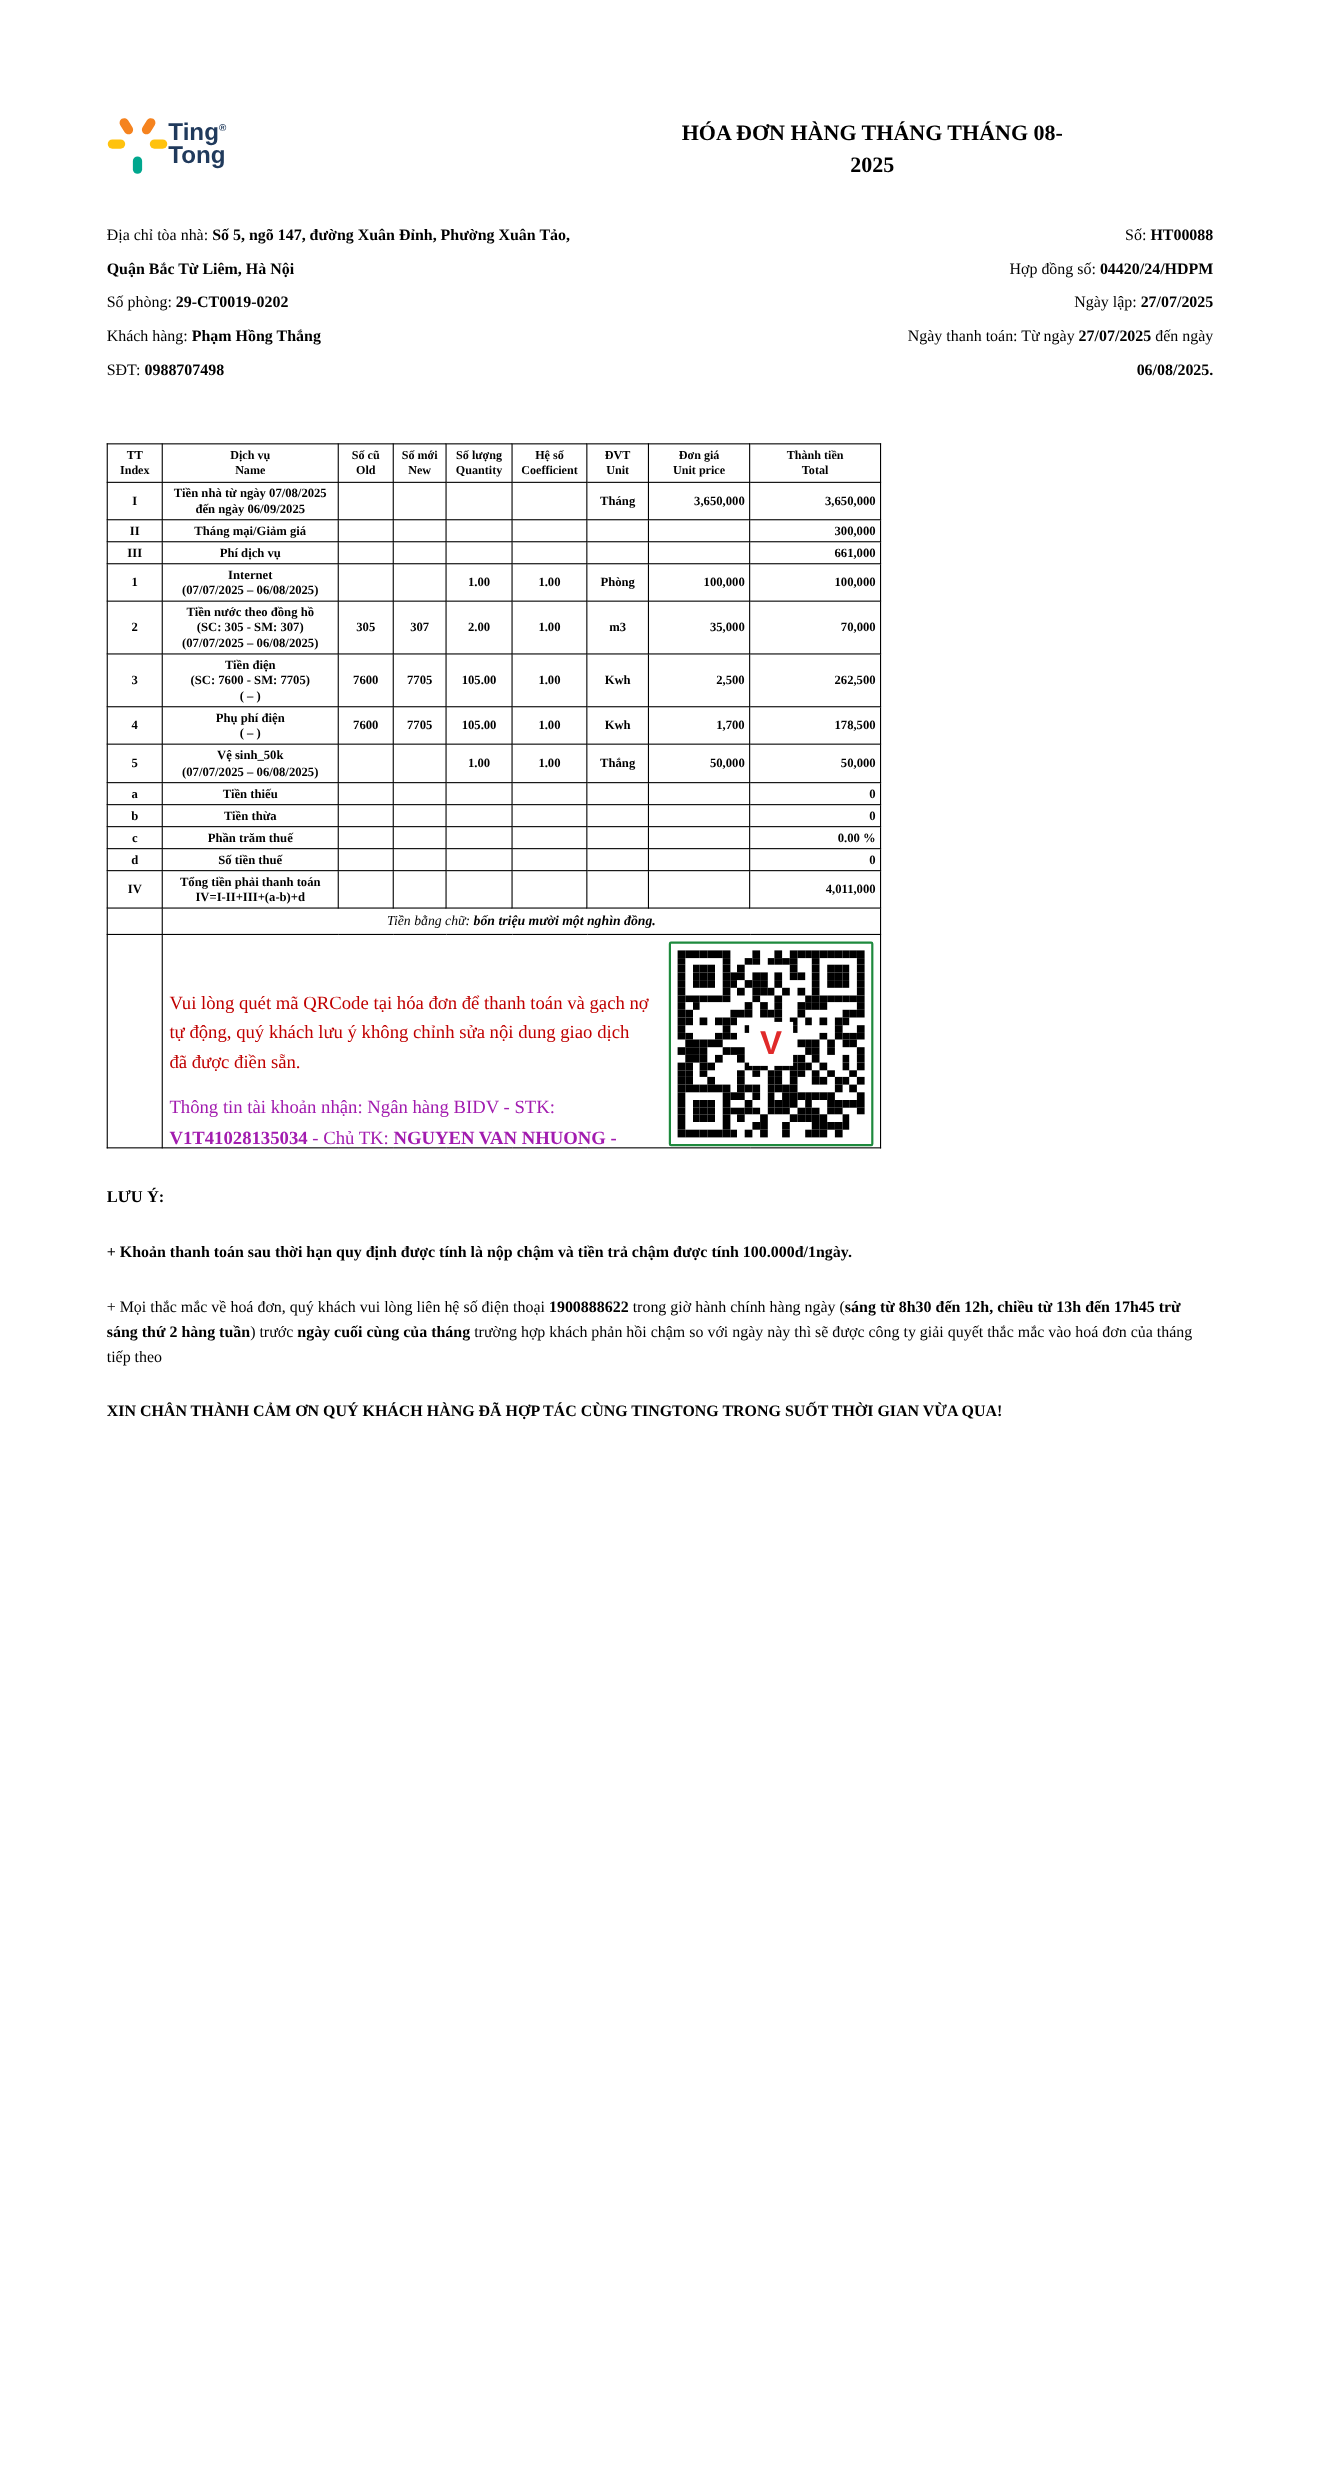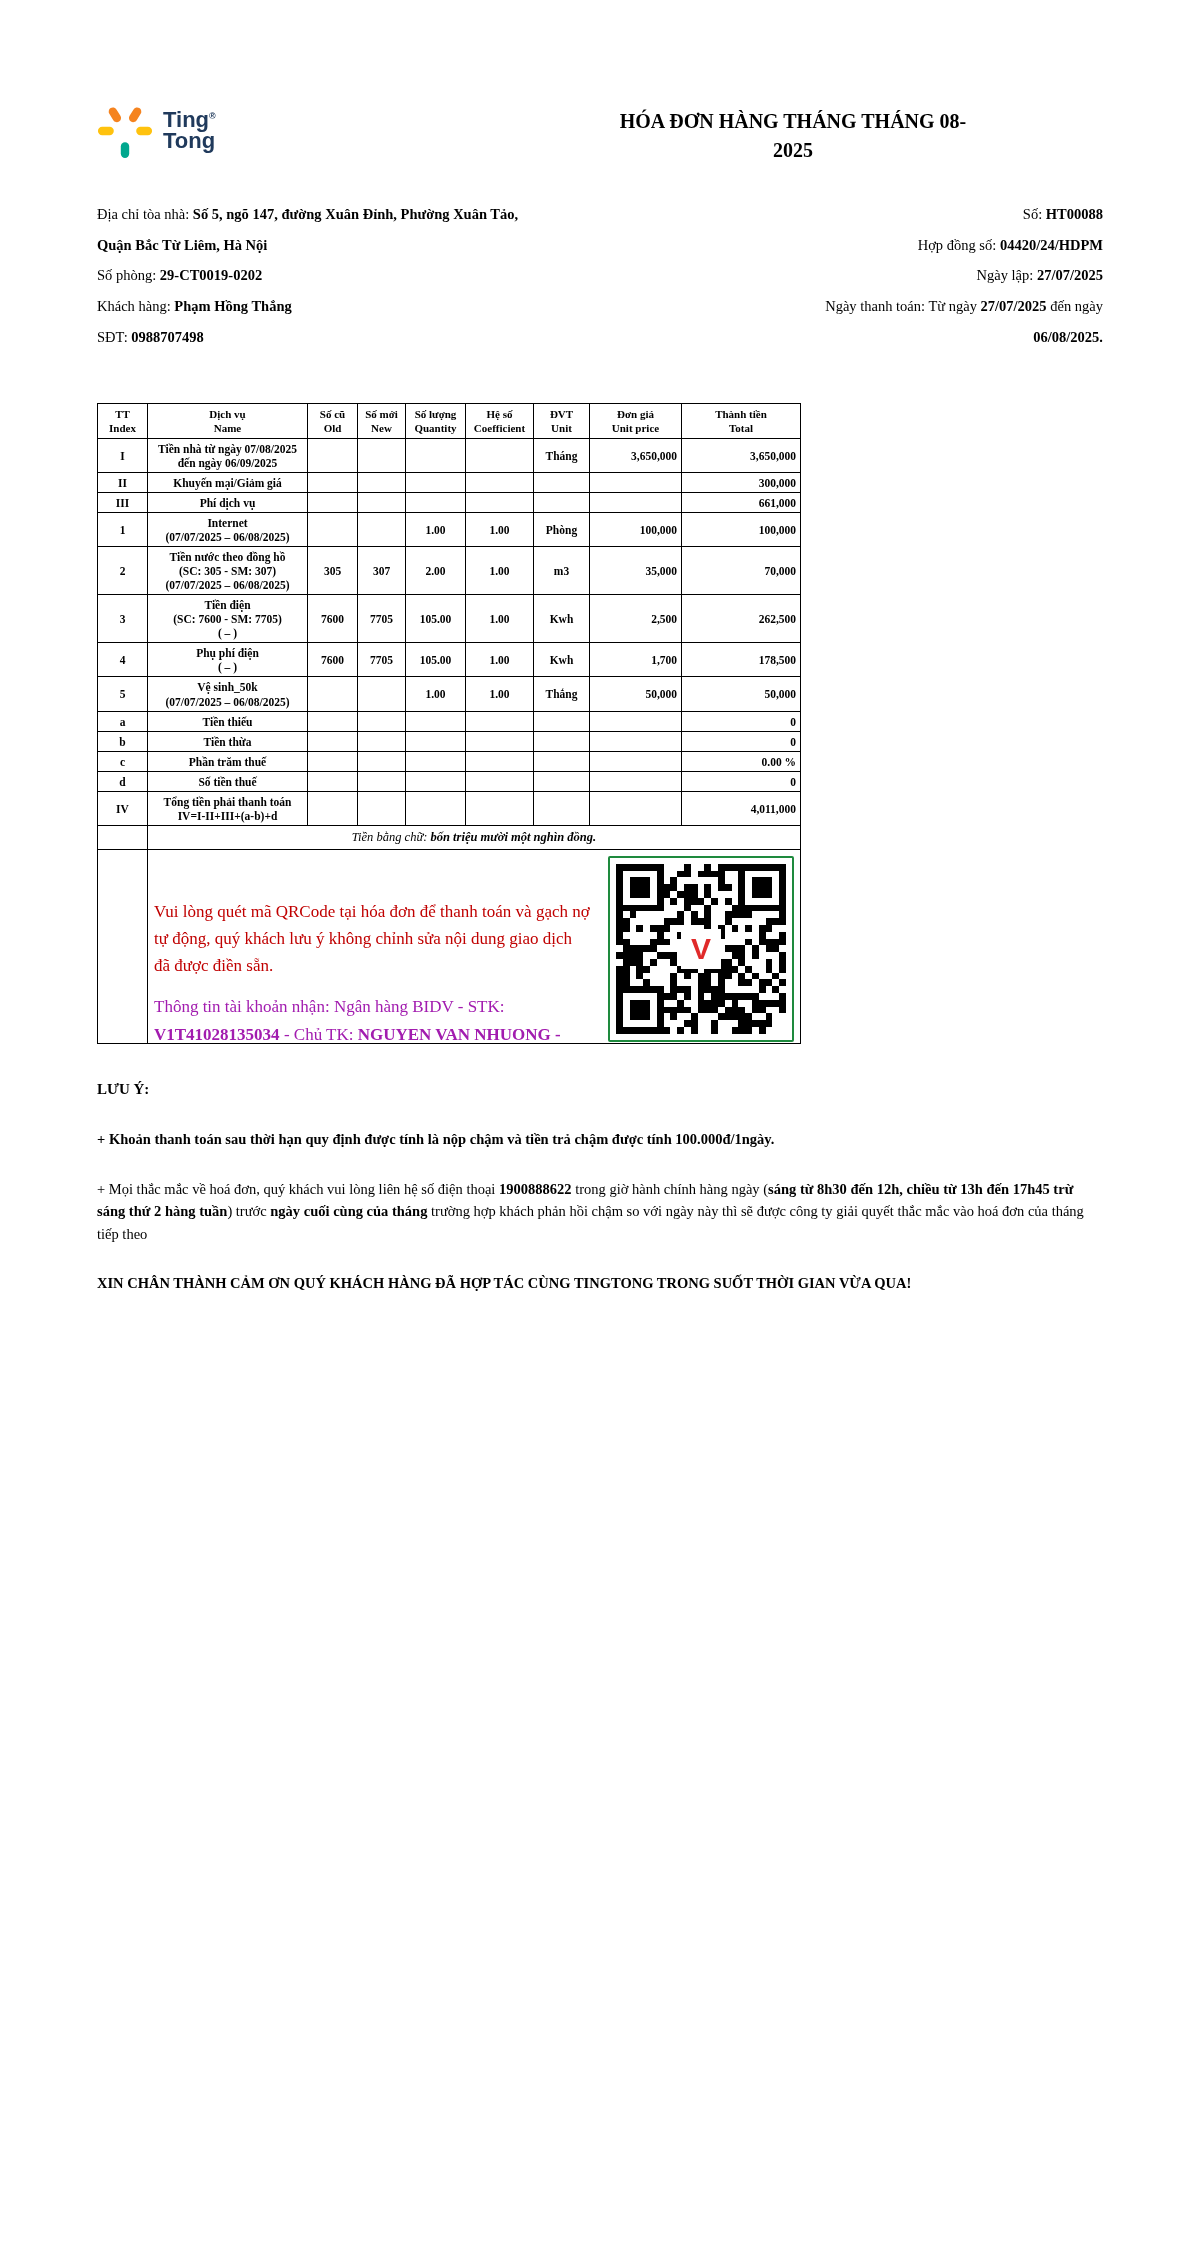--- a/index.html
+++ b/index.html
@@ -7,21 +7,21 @@
     width:1200px; height:2259px;
     font-family:"Liberation Serif","DejaVu Serif",serif;
     color:#000;
     position:relative;
     overflow:hidden;
   }
   .page { box-sizing:border-box; width:1200px; padding:103px 97px 0 97px; }
 
   
   .masthead { display:flex; align-items:flex-start; }
-  .brand { display:flex; align-items:center; gap:10px; width:260px; }
+  .brand { display:flex; align-items:center; width:260px; }
   .brand-text {
     font-family:"Liberation Sans","DejaVu Sans",sans-serif;
     font-weight:bold; color:#203a5c; font-size:22px; line-height:0.95;
   }
   .brand-text sup { font-size:9px; vertical-align:super; }
   .doc-title {
     width:620px; margin-left:auto; text-align:center;
     font-weight:bold; font-size:20px; line-height:1.45; padding-top:4px;
   }
 
@@ -169,21 +169,21 @@
           <td class="ac"></td>
           <td class="ac"></td>
           <td class="ac"></td>
           <td class="ac"></td>
           <td class="ac">Tháng</td>
           <td class="ar">3,650,000</td>
           <td class="ar">3,650,000</td>
         </tr>
         <tr>
           <td class="ac">II</td>
-          <td class="al">Khuyến mại/Giảm giá</td>
+          <td class="al">Tháng mại/Giảm giá</td>
           <td class="ac"></td>
           <td class="ac"></td>
           <td class="ac"></td>
           <td class="ac"></td>
           <td class="ac"></td>
           <td class="ar"></td>
           <td class="ar">300,000</td>
         </tr>
         <tr>
           <td class="ac">III</td>

